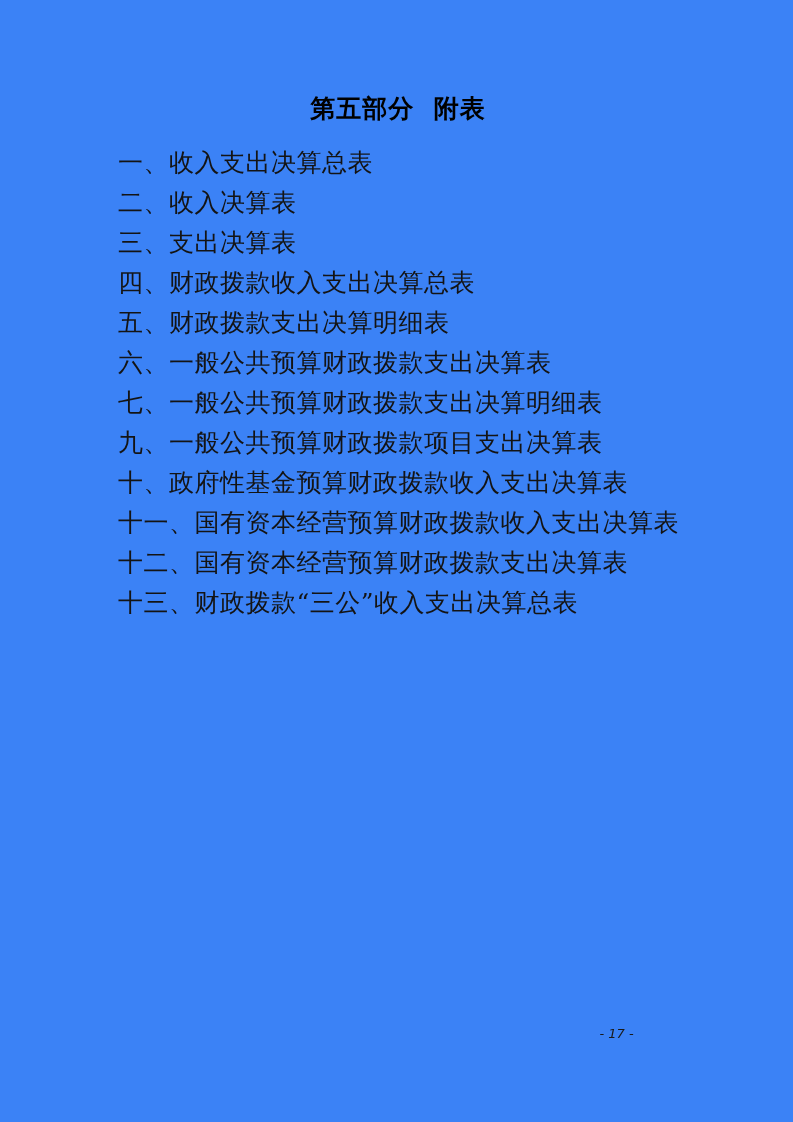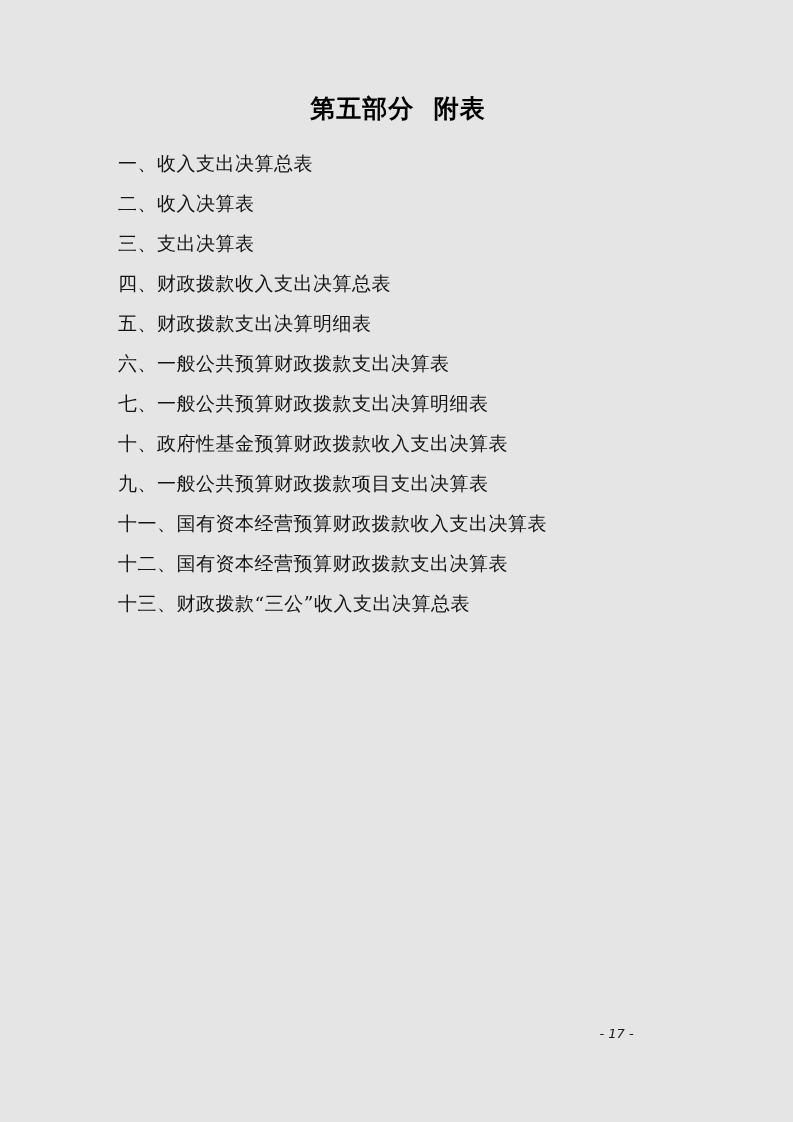--- a/index.html
+++ b/index.html
@@ -4,21 +4,21 @@
 <style>
   html, body {
     margin: 0;
     padding: 0;
     background: #ffffff;
   }
   .page {
     position: relative;
     width: 793px;
     height: 1122px;
-    background: #e5e5e5;
+    background: #3b82f6;
     box-sizing: border-box;
     font-family: "DejaVu Serif", serif;
     color: #1a1a1a;
     overflow: hidden;
   }
   .content {
     position: absolute;
     left: 118px;
     top: 92px;
     width: 560px;
@@ -33,21 +33,21 @@
     color: #000000;
     white-space: pre;
   }
   .toc-list {
     margin: 0;
     padding: 0;
     list-style: none;
   }
   .toc-item {
     font-family: "DejaVu Serif", serif;
-    font-size: 19px;
+    font-size: 25px;
     line-height: 40px;
     letter-spacing: 0.5px;
     color: #141414;
     white-space: pre;
   }
   .page-number {
     position: absolute;
     left: 0;
     top: 1026px;
     width: 793px;
@@ -72,22 +72,22 @@
     <h1 class="doc-title">第五部分  附表</h1>
 
     <ul class="toc-list">
       <li class="toc-item">一、收入支出决算总表</li>
       <li class="toc-item">二、收入决算表</li>
       <li class="toc-item">三、支出决算表</li>
       <li class="toc-item">四、财政拨款收入支出决算总表</li>
       <li class="toc-item">五、财政拨款支出决算明细表</li>
       <li class="toc-item">六、一般公共预算财政拨款支出决算表</li>
       <li class="toc-item">七、一般公共预算财政拨款支出决算明细表</li>
+      <li class="toc-item">九、一般公共预算财政拨款项目支出决算表</li>
       <li class="toc-item">十、政府性基金预算财政拨款收入支出决算表</li>
-      <li class="toc-item">九、一般公共预算财政拨款项目支出决算表</li>
       <li class="toc-item">十一、国有资本经营预算财政拨款收入支出决算表</li>
       <li class="toc-item">十二、国有资本经营预算财政拨款支出决算表</li>
       <li class="toc-item">十三、财政拨款“三公”收入支出决算总表</li>
     </ul>
 
   </div>
 
   <div class="page-number">
     <span>- 17 -</span>
   </div>

